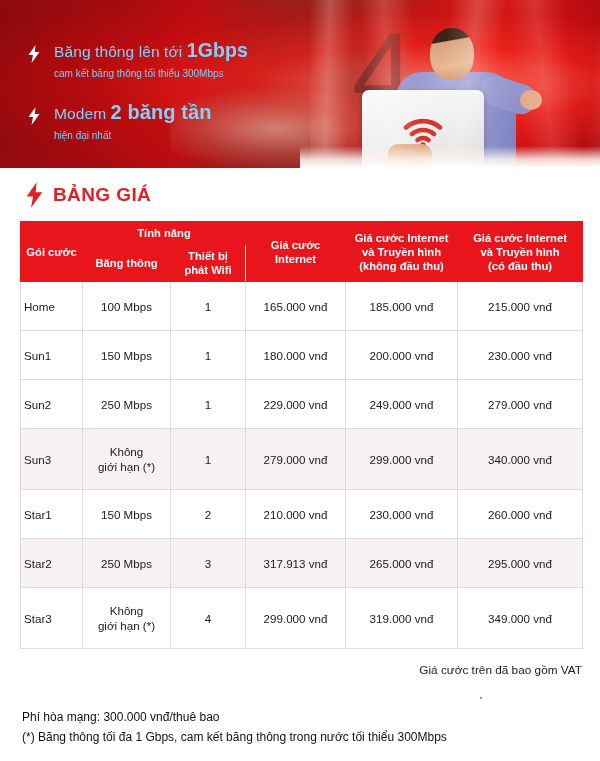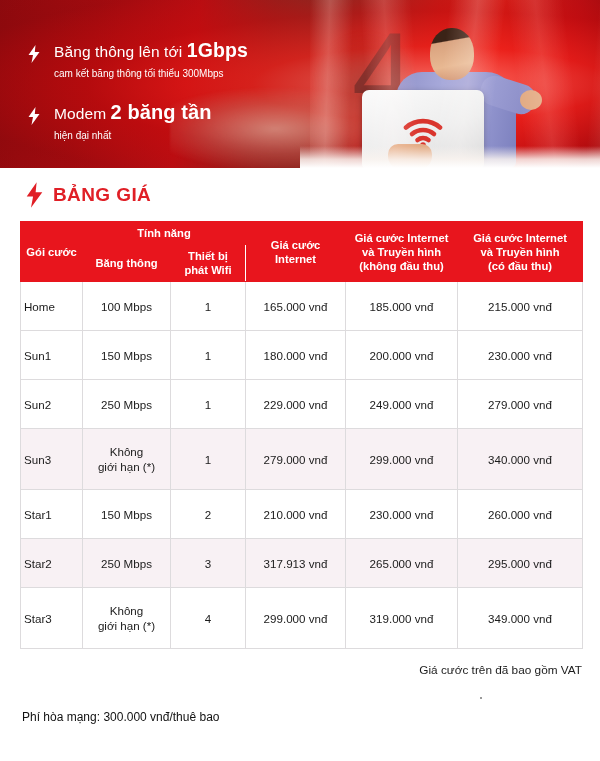--- a/index.html
+++ b/index.html
@@ -120,21 +120,21 @@
     display: flex;
     align-items: flex-start;
     margin-bottom: 18px;
   }
   .bolt {
     flex: 0 0 auto;
     width: 16px;
     margin-right: 10px;
     padding-top: 5px;
   }
-  .bullet-lines { color: #ffffff; }
+  .bullet-lines { color: #7dd3fc; }
   .bl-1 {
     font-size: 15.5px;
     letter-spacing: 0.1px;
     line-height: 20px;
     white-space: nowrap;
   }
   .bl-1 b { font-size: 19.5px; font-weight: 700; }
   .bl-2 {
     font-size: 10px;
     line-height: 20px;
@@ -396,15 +396,16 @@
           <td>349.000 vnđ</td>
         </tr>
       </tbody>
   </table>
 </div>
 
 <div class="vat-note">Giá cước trên đã bao gồm VAT</div>
 
 <div class="bottom-notes">
   <div>Phí hòa mạng: 300.000 vnđ/thuê bao</div>
+  <div>(*) Băng thông tối đa 1 Gbps, cam kết băng thông trong nước tối thiểu 300Mbps</div>
 </div>
 
 <div class="stray-dot"></div>
 
 </body></html>

